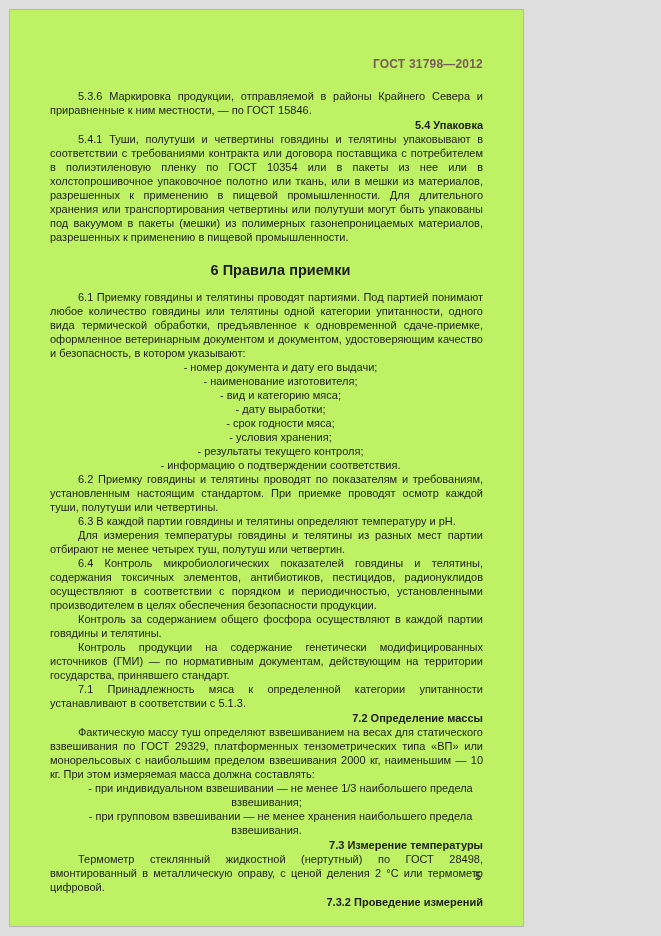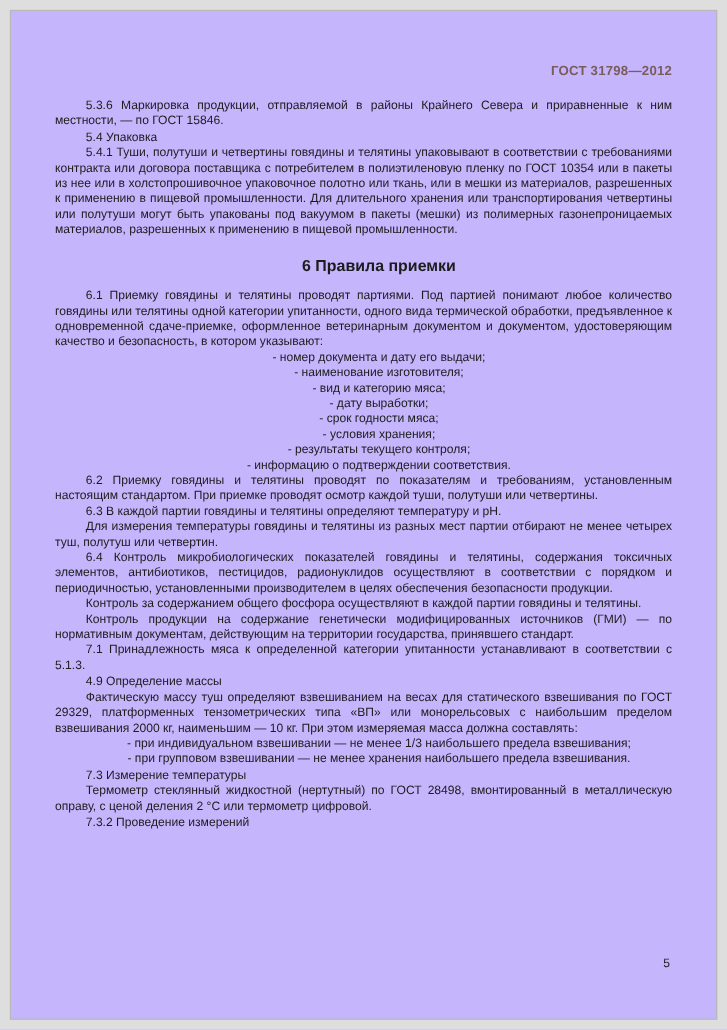--- a/index.html
+++ b/index.html
@@ -11,23 +11,23 @@
     height: 936px;
     background: #dedede;
     font-family: "Liberation Sans", sans-serif;
     position: relative;
     overflow: hidden;
   }
   .page {
     position: absolute;
     left: 9px;
     top: 9px;
-    width: 643px;
+    width: 515px;
     height: 918px;
-    background: #c4b5fd;
+    background: #bef264;
     border: 1px solid #b8b8b8;
     box-sizing: border-box;
   }
   .doc-header {
     position: absolute;
     top: 47px;
     right: 40px;
     font-size: 12px;
     font-weight: bold;
     letter-spacing: 0.2px;
@@ -44,23 +44,23 @@
   }
   .block { margin: 0; }
   .block.p {
     text-indent: 28px;
   }
   .block.li {
     text-indent: 28px;
     text-align: center;
   }
   .block.h2 {
-    font-weight: normal;
+    font-weight: bold;
     text-indent: 28px;
-    text-align: left;
+    text-align: right;
     margin-top: 1px;
   }
   .block.h1 {
     font-weight: bold;
     font-size: 14.5px;
     line-height: 18px;
     text-indent: 28px;
     text-align: center;
     margin: 17px 0 11px 0;
   }
@@ -93,21 +93,21 @@
       <div class="block li">- условия хранения;</div>
       <div class="block li">- результаты текущего контроля;</div>
       <div class="block li">- информацию о подтверждении соответствия.</div>
       <div class="block p">6.2 Приемку говядины и телятины проводят по показателям и требованиям, установленным настоящим стандартом. При приемке проводят осмотр каждой туши, полутуши или четвертины.</div>
       <div class="block p">6.3 В каждой партии говядины и телятины определяют температуру и pH.</div>
       <div class="block p">Для измерения температуры говядины и телятины из разных мест партии отбирают не менее четырех туш, полутуш или четвертин.</div>
       <div class="block p">6.4 Контроль микробиологических показателей говядины и телятины, содержания токсичных элементов, антибиотиков, пестицидов, радионуклидов осуществляют в соответствии с порядком и периодичностью, установленными производителем в целях обеспечения безопасности продукции.</div>
       <div class="block p">Контроль за содержанием общего фосфора осуществляют в каждой партии говядины и телятины.</div>
       <div class="block p">Контроль продукции на содержание генетически модифицированных источников (ГМИ) — по нормативным документам, действующим на территории государства, принявшего стандарт.</div>
       <div class="block p">7.1 Принадлежность мяса к определенной категории упитанности устанавливают в соответствии с 5.1.3.</div>
-      <div class="block h2">4.9 Определение массы</div>
+      <div class="block h2">7.2 Определение массы</div>
       <div class="block p">Фактическую массу туш определяют взвешиванием на весах для статического взвешивания по ГОСТ 29329, платформенных тензометрических типа «ВП» или монорельсовых с наибольшим пределом взвешивания 2000 кг, наименьшим — 10 кг. При этом измеряемая масса должна составлять:</div>
       <div class="block li">- при индивидуальном взвешивании — не менее 1/3 наибольшего предела взвешивания;</div>
       <div class="block li">- при групповом взвешивании — не менее хранения наибольшего предела взвешивания.</div>
       <div class="block h2">7.3 Измерение температуры</div>
       <div class="block p">Термометр стеклянный жидкостной (нертутный) по ГОСТ 28498, вмонтированный в металлическую оправу, с ценой деления 2 °С или термометр цифровой.</div>
       <div class="block h2">7.3.2 Проведение измерений</div>
     </div>
 
   <div class="page-number">5</div>
 

